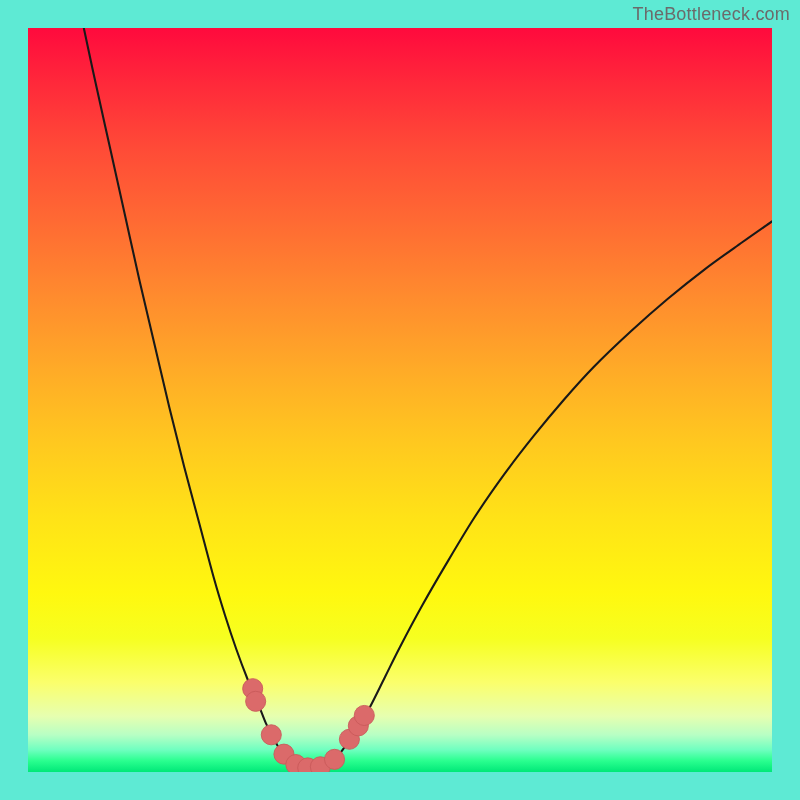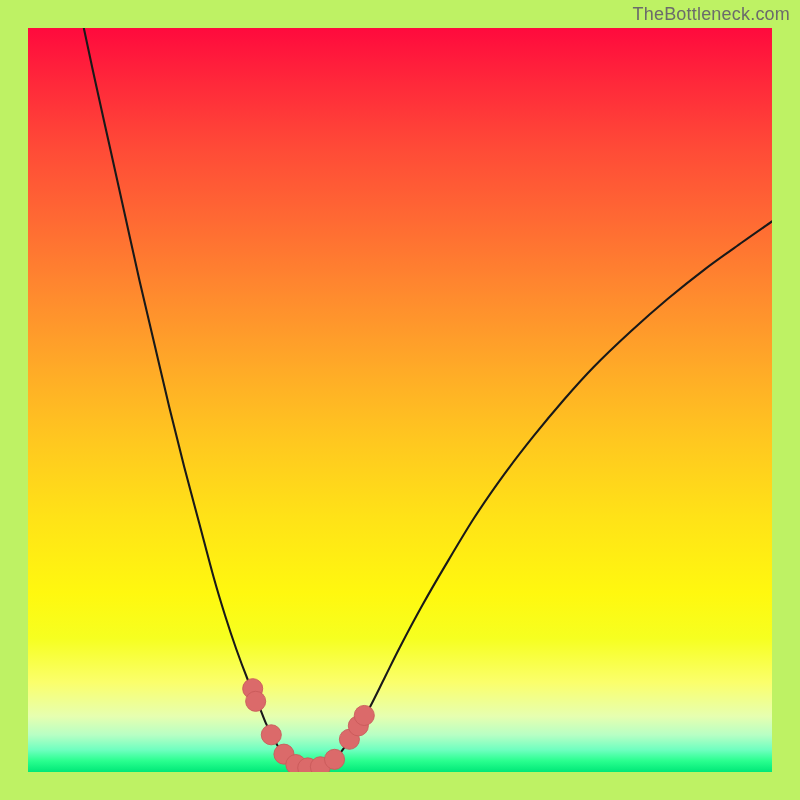--- a/index.html
+++ b/index.html
@@ -8,21 +8,21 @@
     width: 800px;
     height: 800px;
     overflow: hidden;
     background: #000;
     font-family: Arial, Helvetica, sans-serif;
   }
   .frame {
     position: relative;
     width: 800px;
     height: 800px;
-    background: #bef264;
+    background: #5eead4;
     text-decoration: underline;
   }
   .plot {
     position: absolute;
     left: 28px;
     top: 28px;
     width: 744px;
     height: 744px;
     overflow: hidden;
   }

